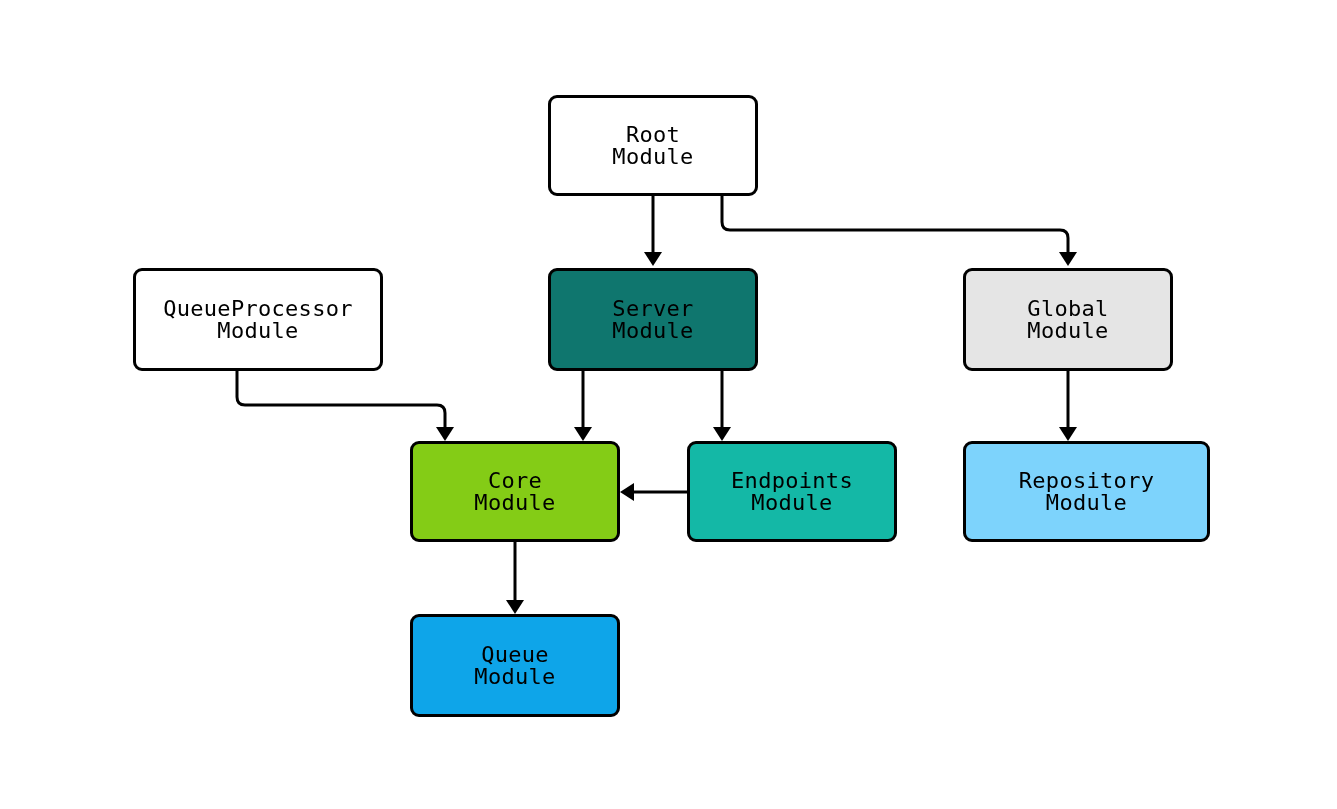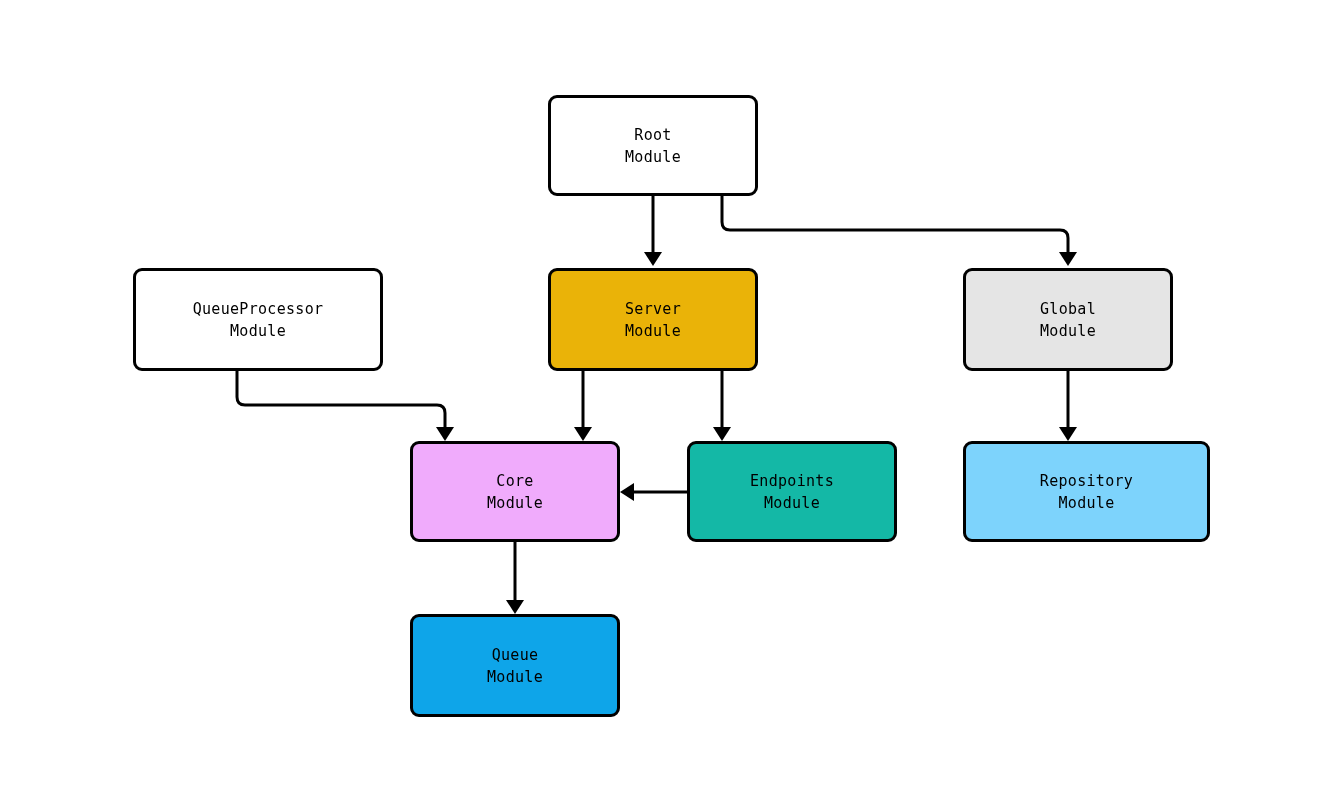--- a/index.html
+++ b/index.html
@@ -35,21 +35,21 @@
     border: 3px solid #000000;
     border-radius: 9px;
     display: flex;
     flex-direction: column;
     align-items: center;
     justify-content: center;
     z-index: 2;
   }
   .node-label {
     font-family: "DejaVu Sans Mono", "Liberation Mono", monospace;
-    font-size: 15px;
+    font-size: 22px;
     line-height: 22px;
     color: #000000;
     text-align: center;
     white-space: pre;
     letter-spacing: 0.3px;
   }
 </style>
 </head>
 <body>
 
@@ -81,31 +81,31 @@
   <div class="node" style="left: 548px; top: 95px; width: 210px; height: 101px; border-color: rgb(0, 0, 0); background: rgb(255, 255, 255);">
     <div class="node-label">Root
 Module</div>
   </div>
 
   <div class="node" style="left: 133px; top: 268px; width: 250px; height: 103px; border-color: rgb(0, 0, 0); background: rgb(255, 255, 255);">
     <div class="node-label">QueueProcessor
 Module</div>
   </div>
 
-  <div class="node" style="left: 548px; top: 268px; width: 210px; height: 103px; border-color: rgb(0, 0, 0); background: #eab308;">
+  <div class="node" style="left: 548px; top: 268px; width: 210px; height: 103px; border-color: rgb(0, 0, 0); background: #0f766e;">
     <div class="node-label">Server
 Module</div>
   </div>
 
   <div class="node" style="left: 963px; top: 268px; width: 210px; height: 103px; border-color: rgb(0, 0, 0); background: #e5e5e5;">
     <div class="node-label">Global
 Module</div>
   </div>
 
-  <div class="node" style="left: 410px; top: 441px; width: 210px; height: 101px; border-color: rgb(0, 0, 0); background: #f0abfc;">
+  <div class="node" style="left: 410px; top: 441px; width: 210px; height: 101px; border-color: rgb(0, 0, 0); background: #84cc16;">
     <div class="node-label">Core
 Module</div>
   </div>
 
   <div class="node" style="left: 687px; top: 441px; width: 210px; height: 101px; border-color: rgb(0, 0, 0); background: #14b8a6;">
     <div class="node-label">Endpoints
 Module</div>
   </div>
 
   <div class="node" style="left: 963px; top: 441px; width: 247px; height: 101px; border-color: rgb(0, 0, 0); background: #7dd3fc;">

